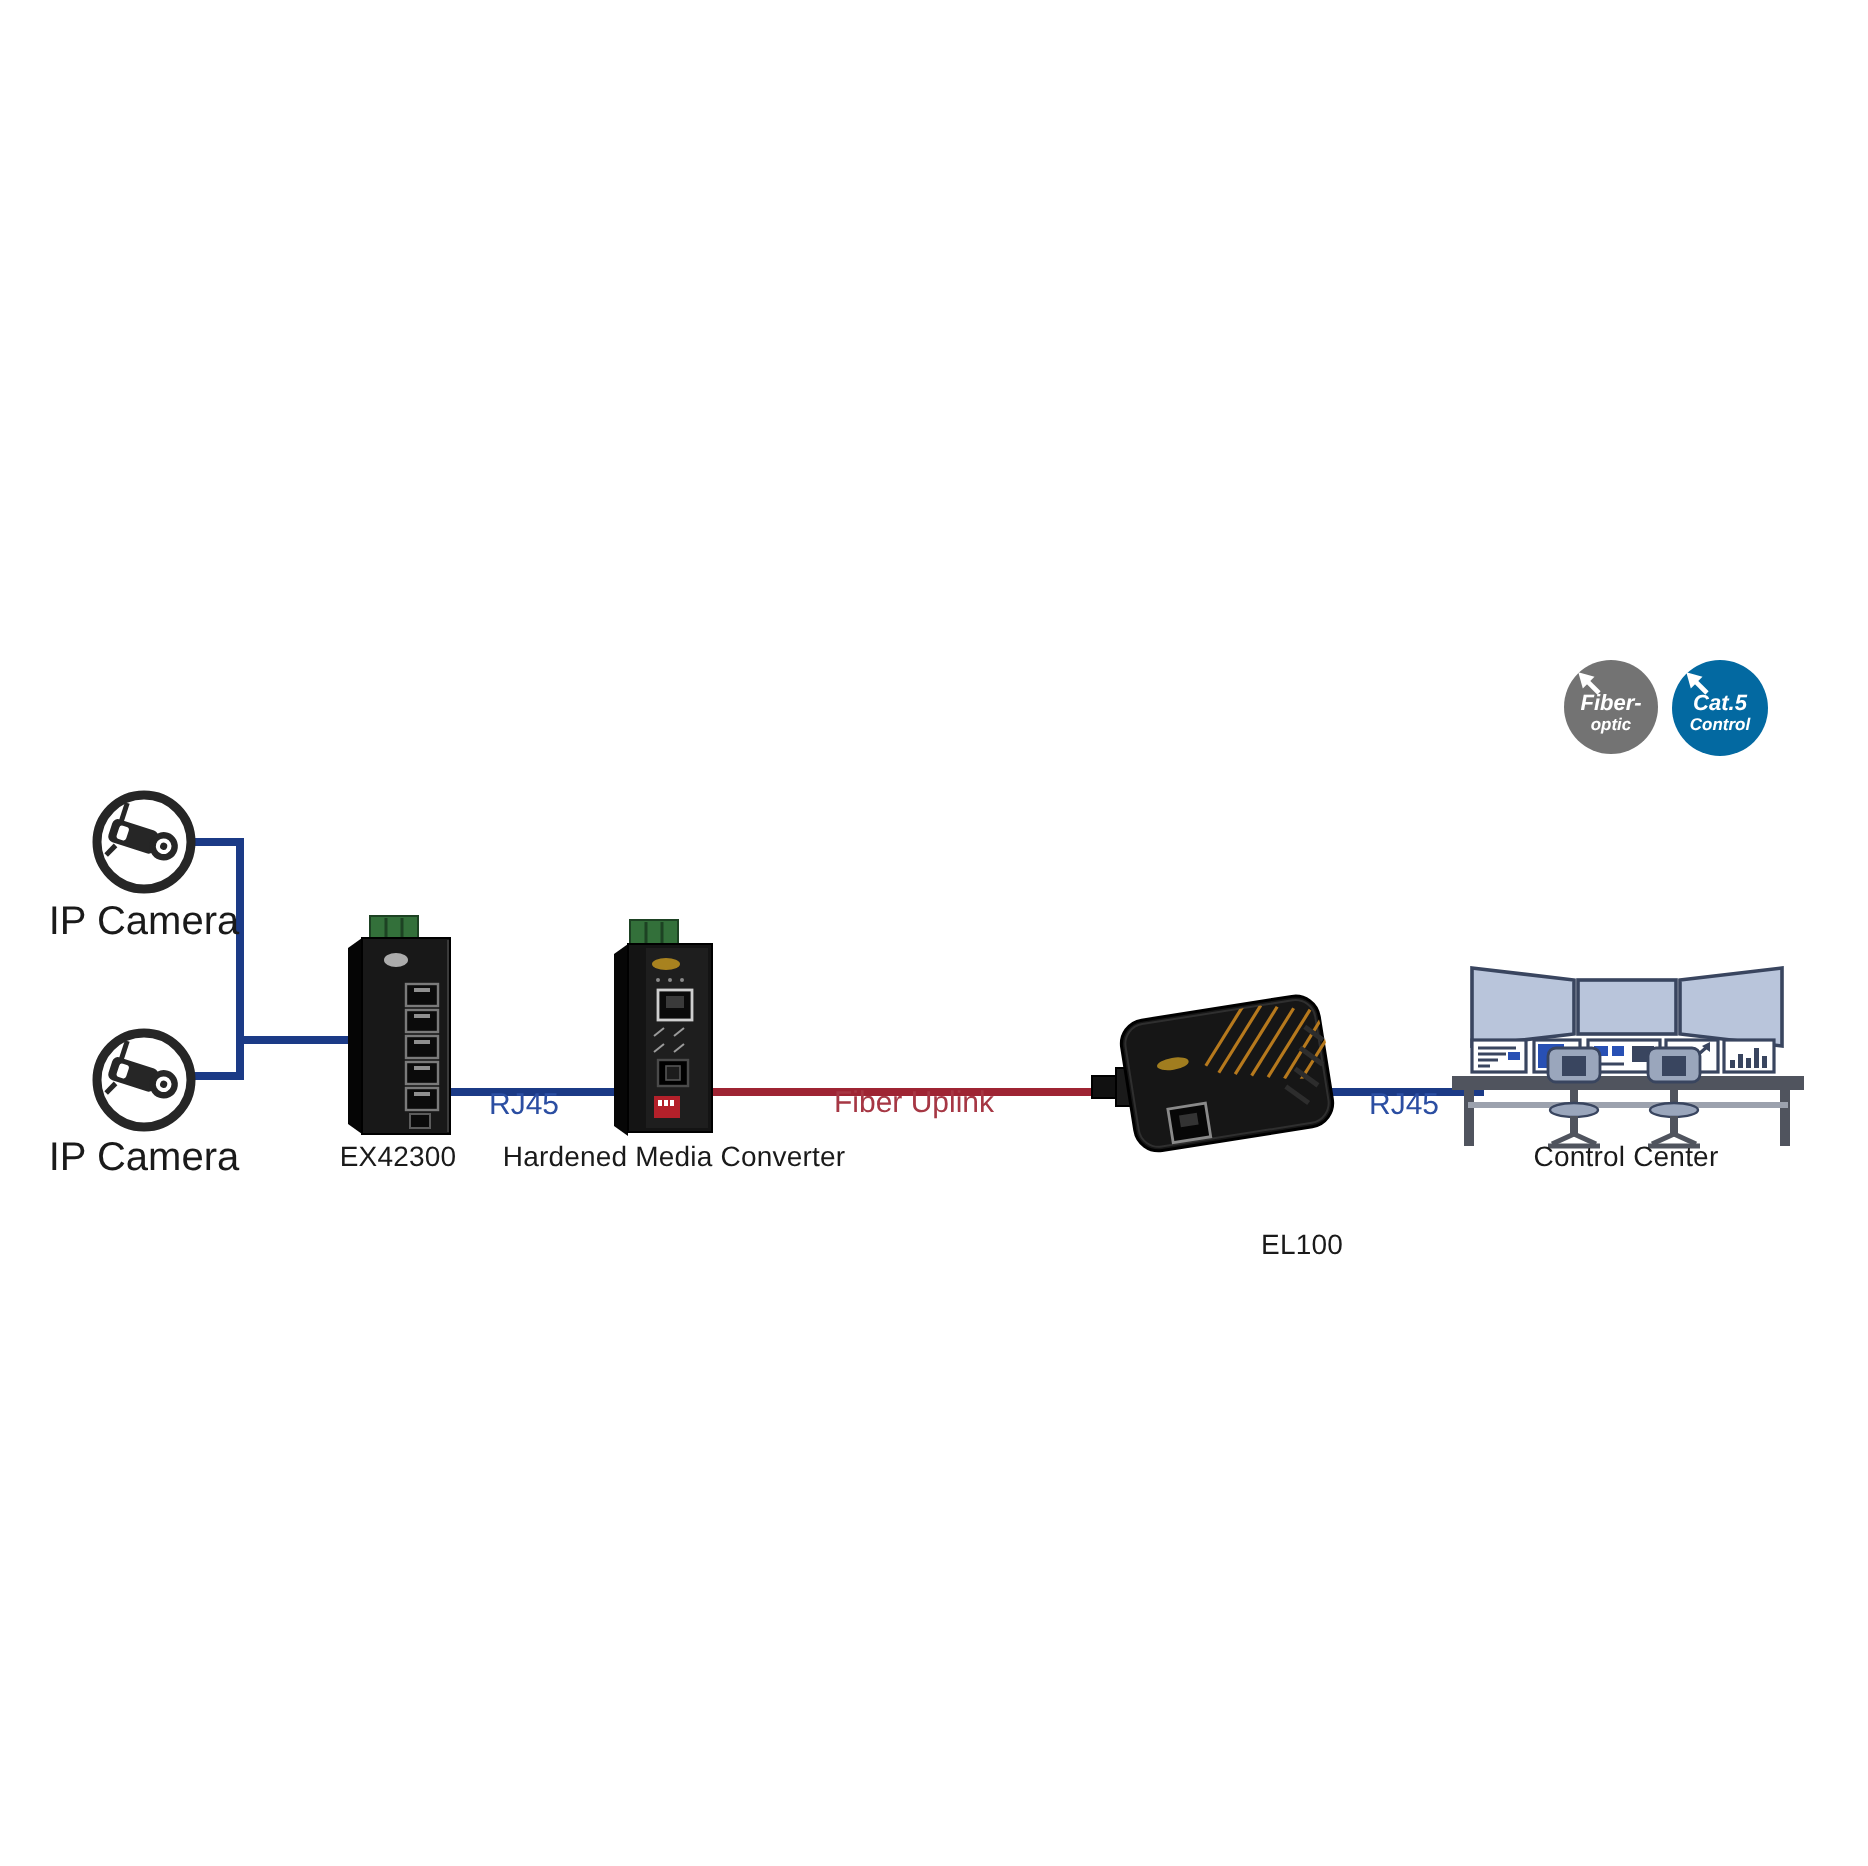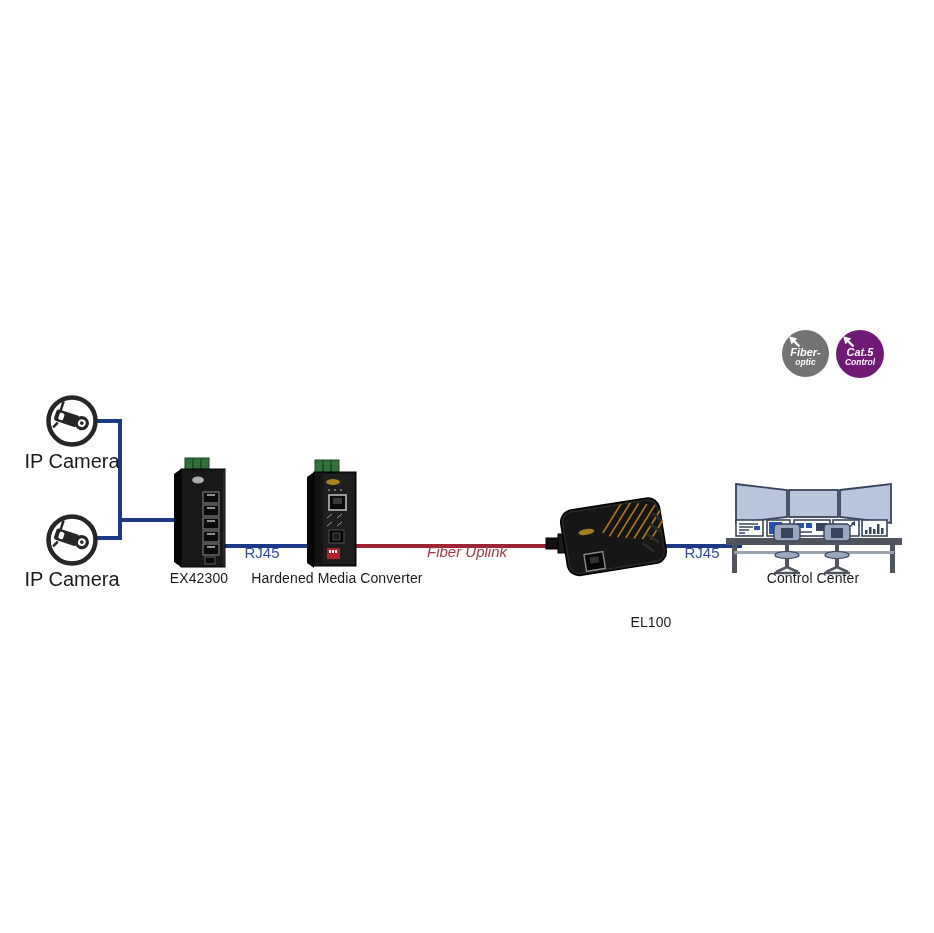--- a/index.html
+++ b/index.html
@@ -14,21 +14,21 @@
   .link-label{position:absolute;width:140px;text-align:center;font-size:15px;font-weight:500;margin-top:18px;}
   .link-label.blue{color:#2b4ea2;}
   .link-label.red{color:#a63744;}
 
   
   .badge{position:absolute;border-radius:50%;color:#ffffff;font-style:italic;font-weight:bold;text-align:center;box-sizing:border-box;}
   .badge .arrow{position:absolute;left:4px;top:3px;width:18px;height:18px;}
   .badge .l1{position:absolute;left:0;right:0;top:17px;font-size:11px;line-height:11px;}
   .badge .l2{position:absolute;left:0;right:0;top:28px;font-size:8.5px;line-height:9px;}
   .badge.red{background:#737373;}
-  .badge.blue{background:#701a75;}
+  .badge.blue{background:#0369a1;}
 </style>
 </head>
 <body>
 
 <div class="stage">
 
   <svg class="abs" style="left:0;top:0;" width="934" height="933" viewBox="0 0 934 933">
 
     <g stroke="#1b3a86" stroke-width="4" fill="none">
       <path d="M97 421 H120"></path>
@@ -247,21 +247,21 @@
       <ellipse cx="111" cy="72" rx="12" ry="3.5" fill="#9aa6bc" stroke="#39455f" stroke-width="1.2"></ellipse>
       <rect x="109" y="75" width="4" height="9" fill="#50545e"></rect>
       <line x1="111" y1="84" x2="100" y2="89" stroke="#50545e" stroke-width="2.5"></line>
       <line x1="111" y1="84" x2="122" y2="89" stroke="#50545e" stroke-width="2.5"></line>
       <line x1="98" y1="90" x2="124" y2="90" stroke="#50545e" stroke-width="2.5"></line>
     </g>
   </svg>
   <div class="dev-label" style="left:713px;top:570px;">Control Center</div>
 
   <div class="link-label blue" style="left:192px;top:526px;">RJ45</div>
-  <div class="link-label red" style="left:397px;top:525px;font-style:italic;">Fiber Uplink</div>
+  <div class="link-label red" style="left:387px;top:525px;">Fiber Uplink</div>
   <div class="link-label blue" style="left:632px;top:526px;">RJ45</div>
 
   <div class="badge red" style="left:782px;top:330px;width:47px;height:47px;">
     <svg class="arrow" viewBox="0 0 20 20">
       <line x1="15" y1="15" x2="8" y2="8" stroke="#ffffff" stroke-width="2.6"></line>
       <polygon points="3.5,3.5 12.5,6 6,12.5" fill="#ffffff"></polygon>
     </svg>
     <div class="l1">Fiber-</div>
     <div class="l2">optic</div>
   </div>

